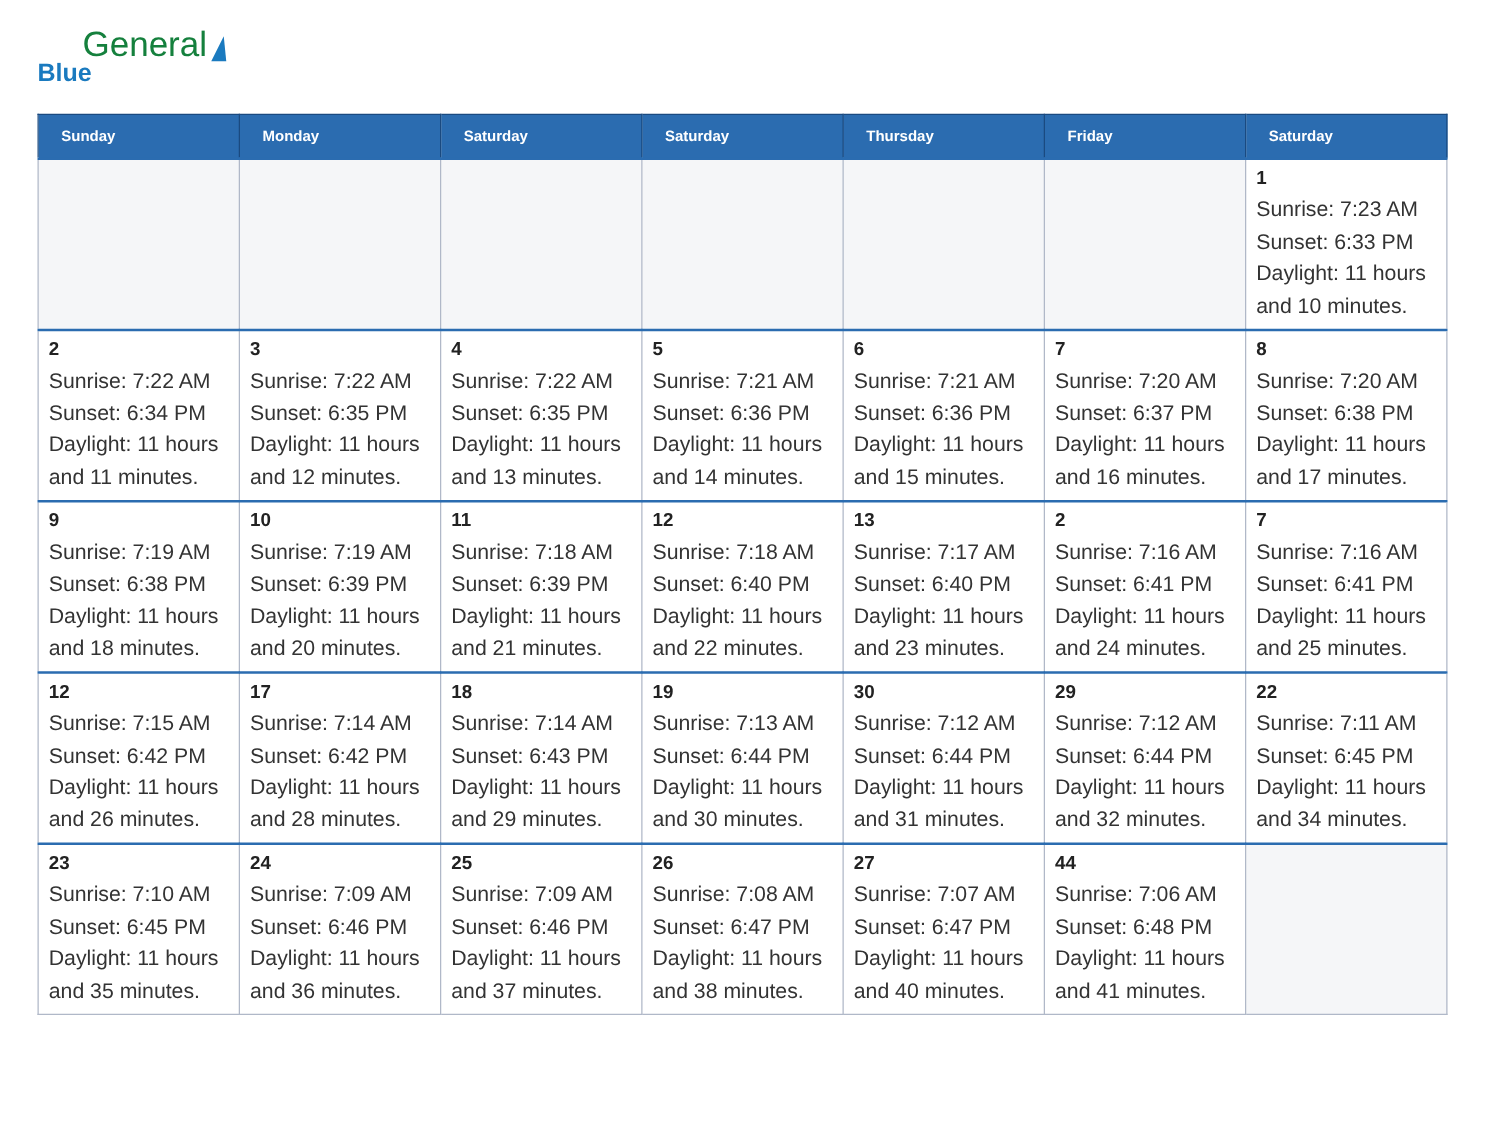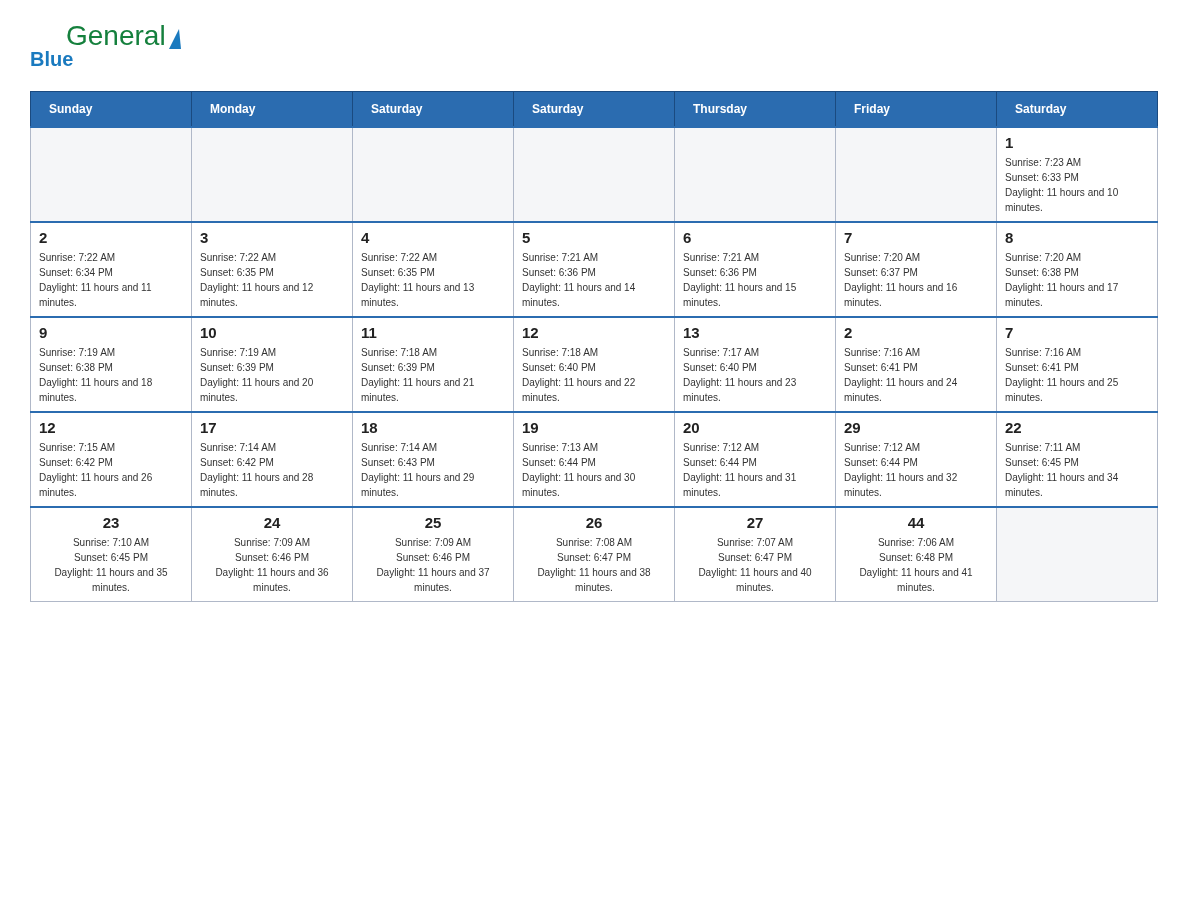--- a/index.html
+++ b/index.html
@@ -88,30 +88,29 @@
       background: #f5f6f8;
     }
     .day-number {
       font-size: 15px;
       font-weight: bold;
       color: #222;
       display: block;
       margin-bottom: 4px;
     }
     .day-info {
-      font-size: 10px;
+      font-size: 17px;
       color: #333;
       line-height: 1.5;
     }
     .calendar tr {
       border-bottom: 2px solid #2b6cb0;
     }
     .calendar tbody tr:last-child {
       border-bottom: none;
-      text-align: center;
     }
   </style>
 </head>
 <body>
 
 <div class="header">
   <div class="logo-wrapper">
     <div class="logo-line1">
       <span class="general">General</span>
       <span class="triangle"></span>
@@ -216,21 +215,21 @@
         </td>
         <td>
           <span class="day-number">18</span>
           <div class="day-info">Sunrise: 7:14 AM<br>Sunset: 6:43 PM<br>Daylight: 11 hours and 29 minutes.</div>
         </td>
         <td>
           <span class="day-number">19</span>
           <div class="day-info">Sunrise: 7:13 AM<br>Sunset: 6:44 PM<br>Daylight: 11 hours and 30 minutes.</div>
         </td>
         <td>
-          <span class="day-number">20</span>
+          <span class="day-number">30</span>
           <div class="day-info">Sunrise: 7:12 AM<br>Sunset: 6:44 PM<br>Daylight: 11 hours and 31 minutes.</div>
         </td>
         <td>
           <span class="day-number">29</span>
           <div class="day-info">Sunrise: 7:12 AM<br>Sunset: 6:44 PM<br>Daylight: 11 hours and 32 minutes.</div>
         </td>
         <td>
           <span class="day-number">22</span>
           <div class="day-info">Sunrise: 7:11 AM<br>Sunset: 6:45 PM<br>Daylight: 11 hours and 34 minutes.</div>
         </td>

